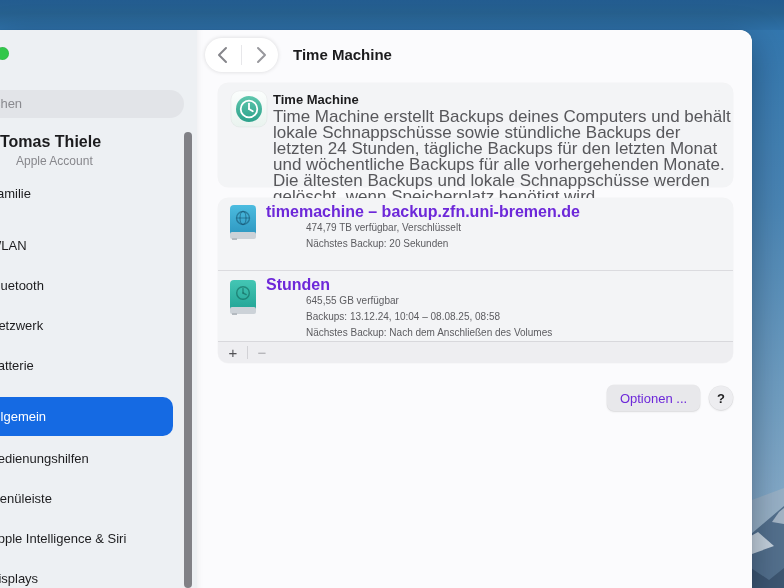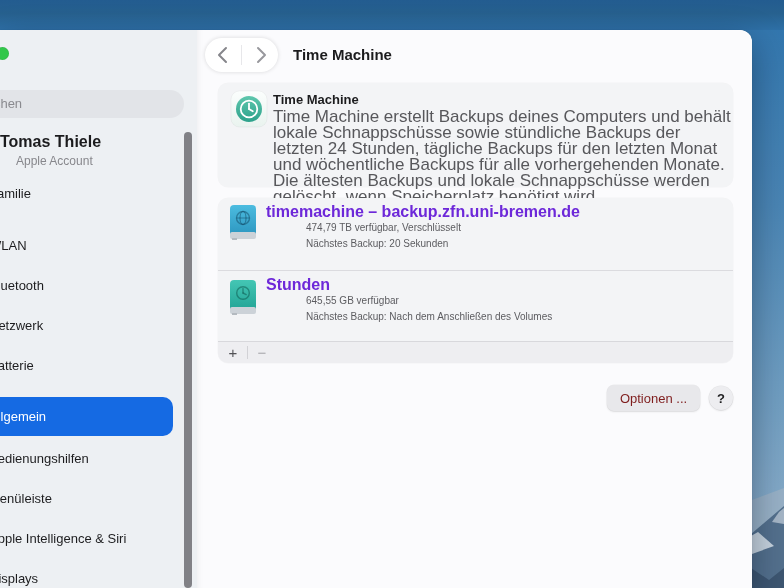--- a/index.html
+++ b/index.html
@@ -90,21 +90,21 @@
     border-radius:0 0 10px 10px;display:flex;align-items:center;
   }
   .lf-btn{border:0;background:transparent;padding:0;width:18px;height:20px;
     font-size:15px;line-height:18px;cursor:default;font-family:inherit;}
   .lf-btn.add{margin-left:6px;color:#515155;}
   .lf-btn.rem{color:#a8a8ad;}
   .lf-div{width:1px;height:13px;background:#d2d2d6;margin:0 5px;}
   .options-btn{
     position:absolute;left:410px;top:355px;width:93px;height:26px;border:0;border-radius:7px;
     background:#e8e8eb;box-shadow:0 0 0 .5px rgba(0,0,0,.06),0 1px 2px rgba(0,0,0,.10);
-    font-size:13px;color:#7f1d1d;font-family:inherit;cursor:default;
+    font-size:13px;color:#6d28d9;font-family:inherit;cursor:default;
   }
   .help-btn{
     position:absolute;left:512px;top:356px;width:24px;height:24px;border:0;border-radius:50%;
     background:#ededf0;box-shadow:0 0 0 .5px rgba(0,0,0,.08),0 1px 2px rgba(0,0,0,.10);
     font-size:13px;font-weight:600;color:#1d1d1f;font-family:inherit;cursor:default;
   }
 </style>
 </head>
 <body>
 
@@ -252,20 +252,21 @@
                   <rect x="0" y="0" width="26" height="33" rx="4" fill="url(#bg2)"></rect>
                   <rect x="0" y="27" width="26" height="7" rx="2" fill="#ccd2d8"></rect>
                   <rect x="2" y="33" width="5" height="2" fill="#b4bac0"></rect>
                   <circle cx="13" cy="13" r="6.3" fill="none" stroke="rgba(6,74,64,.45)" stroke-width="1.4"></circle>
                   <line x1="13" y1="13" x2="13" y2="8.6" stroke="rgba(6,74,64,.45)" stroke-width="1.4" stroke-linecap="round"></line>
                   <line x1="13" y1="13" x2="16.2" y2="14.6" stroke="rgba(6,74,64,.45)" stroke-width="1.4" stroke-linecap="round"></line>
                 </svg></span>
       <div class="dest-name">Stunden</div>
       <div class="dest-lines">
                 <div class="dest-line">645,55 GB verfügbar</div>
+                <div class="dest-line">Backups: 13.12.24, 10:04 – 08.08.25, 08:58</div>
                 <div class="dest-line">Nächstes Backup: Nach dem Anschließen des Volumes</div>
               </div>
     </div>
           </div>
         <div class="list-footer">
           <button class="lf-btn add">+</button>
           <span class="lf-div"></span>
           <button class="lf-btn rem">−</button>
         </div>
       </section>

